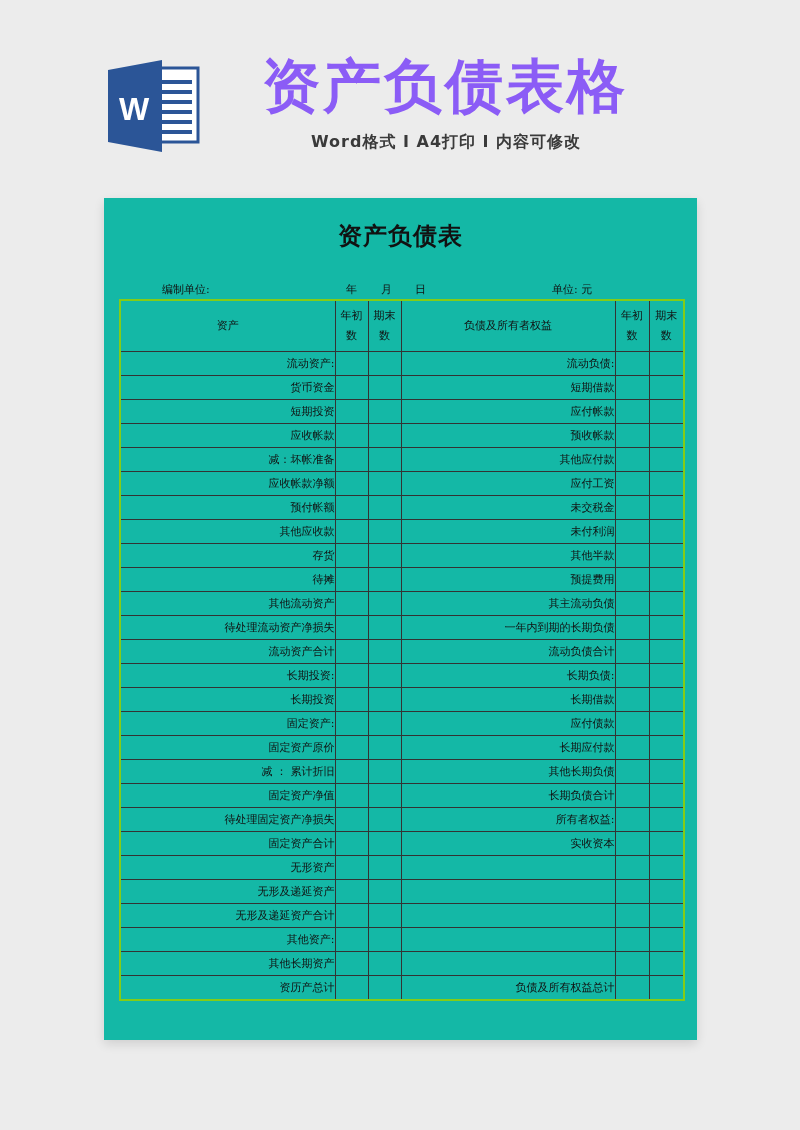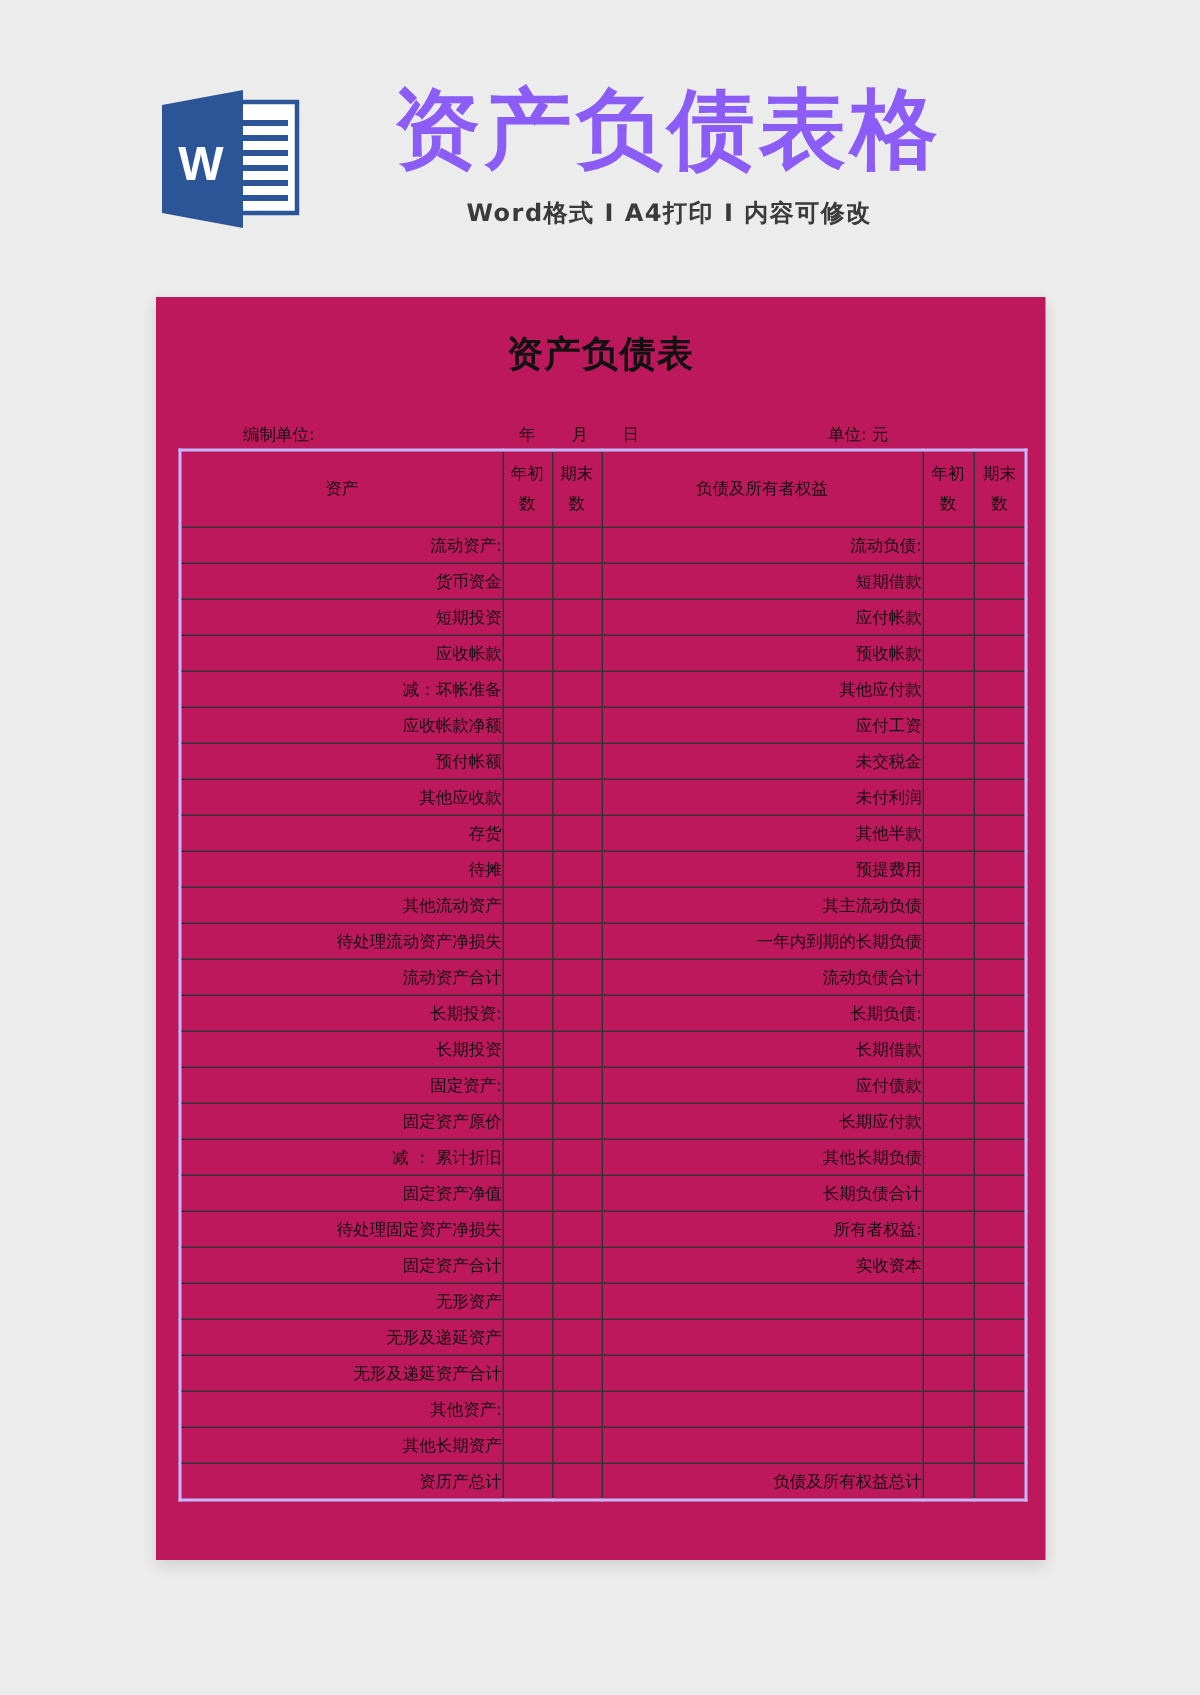--- a/index.html
+++ b/index.html
@@ -16,32 +16,32 @@
     font-size: 58px; font-weight: bold; color: #8b5cf6; letter-spacing: 3px;
     line-height: 72px; white-space: nowrap;
   }
   .banner-sub {
     position: absolute; left: 264px; top: 124px;
     font-size: 16px; font-weight: bold; color: #3a3a3a; letter-spacing: 1px;
     line-height: 36px; white-space: nowrap; margin-left: 47px;
   }
   .page {
     position: absolute; left: 104px; top: 198px; width: 593px; height: 842px;
-    background: #be185d;
+    background: #14b8a6;
     box-shadow: 0 4px 10px rgba(0,0,0,0.12);
   }
   .doc-title {
     position: absolute; left: 0; width: 593px; top: 22px; text-align: center;
     font-size: 24px; font-weight: bold; color: #111; letter-spacing: 1px;
   }
   .meta { position: absolute; top: 84px; font-size: 11px; color: #111; white-space: nowrap; }
   table.sheet {
     position: absolute; left: 15px; top: 101px; width: 564px;
     border-collapse: collapse; table-layout: fixed;
-    border: 2px solid #c4b5fd;
+    border: 2px solid #84cc16;
     font-size: 11px; color: #111;
   }
   table.sheet td, table.sheet th {
     border: 1px solid #333; padding: 0; height: 23px;
     white-space: nowrap; overflow: hidden; font-weight: normal;
   }
   table.sheet th { height: 50px; text-align: center; line-height: 20px; }
   .c-left { text-align: right; padding-left: 1px !important; }
   .ind1 { padding-left: 13px !important; }
   .ind2 { padding-left: 17px !important; }

